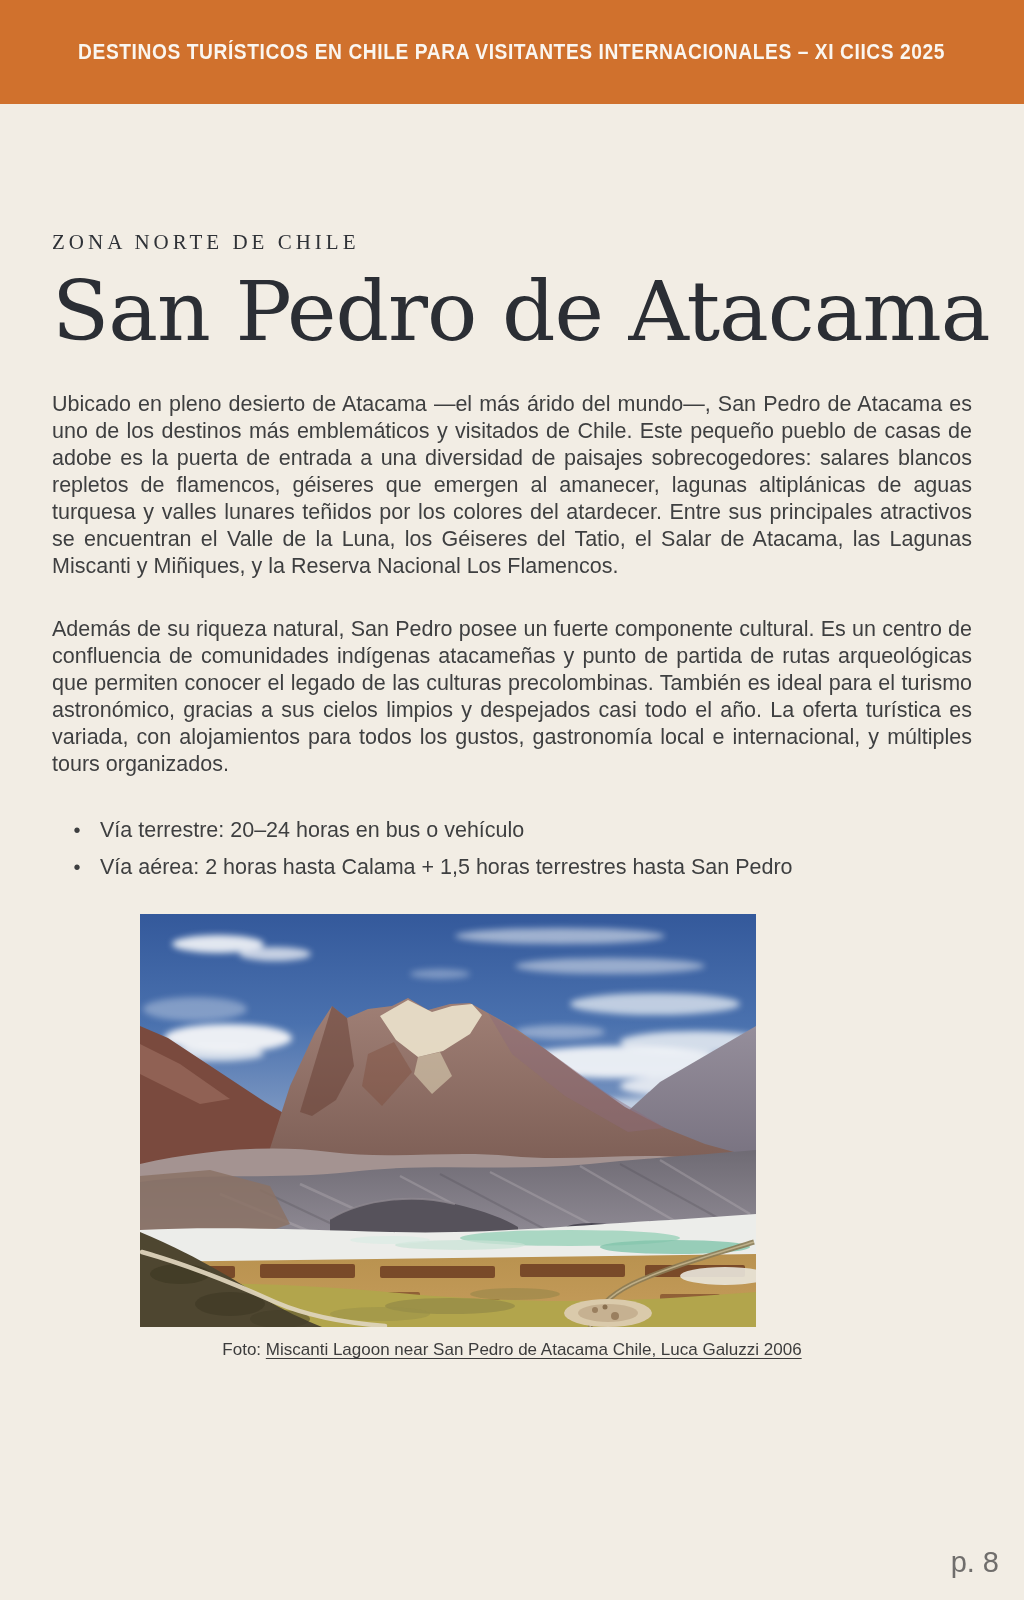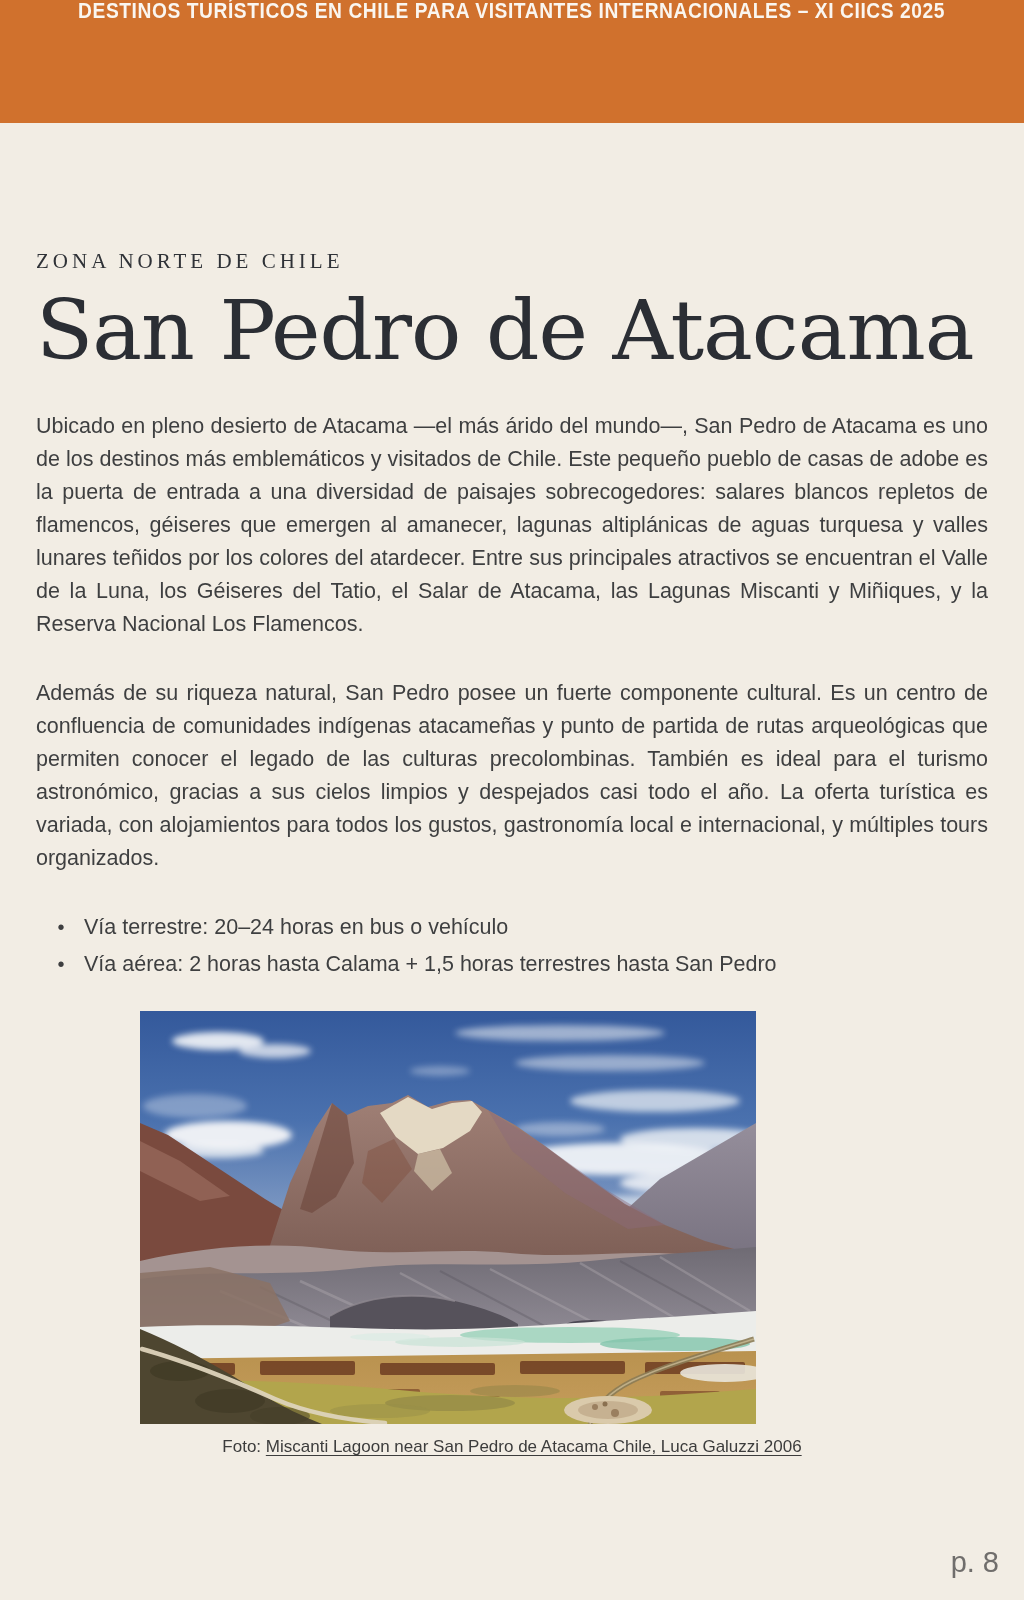--- a/index.html
+++ b/index.html
@@ -15,53 +15,53 @@
   html,body{width:1024px;}
   body{
     width:1024px;height:1600px;
     background:var(--background);
     font-family:"Liberation Sans", sans-serif;
     color:var(--text);
     position:relative;
     overflow:hidden;
   }
   .header-bar{
-    height:123px;width:100%;
+    height:104px;width:100%;
     background:var(--accent-orange);
-    display:flex;align-items:flex-start;justify-content:center;
+    display:flex;align-items:center;justify-content:center;
   }
   .header-bar .conf-title{
     color:var(--header-text);
     font-size:20px;font-weight:bold;letter-spacing:.6px;
     transform:scale(.96,1.06);
     white-space:nowrap;
   }
   .content{
-    padding:0 36px;
+    padding:0 52px;
   }
   .kicker{
     margin-top:126px;
     font-family:"Liberation Serif", serif;
     font-size:21px;letter-spacing:4px;
     color:#2f3237;
   }
   h1.page-title{
     margin-top:14px;
     font-family:"DejaVu Serif", serif;
     font-weight:400;
     font-size:82px;line-height:1.05;
     letter-spacing:-1px;
     color:var(--title-color);
     transform-origin:left center;
     transform:scale(1.02,1.0);
     white-space:nowrap;
   }
   .body-copy p{
     margin-top:36px;
-    font-size:21.5px;line-height:33px;
+    font-size:21.5px;line-height:27px;
     text-align:justify;
     color:var(--text);
   }
   .distance{margin-top:34px;font-size:21.5px;line-height:33px;color:var(--text);}
   .distance-list{margin-top:2px;list-style:none;}
   .distance-list li{
     display:flex;align-items:baseline;
     line-height:37px;font-size:21.5px;
   }
   .bullet{

